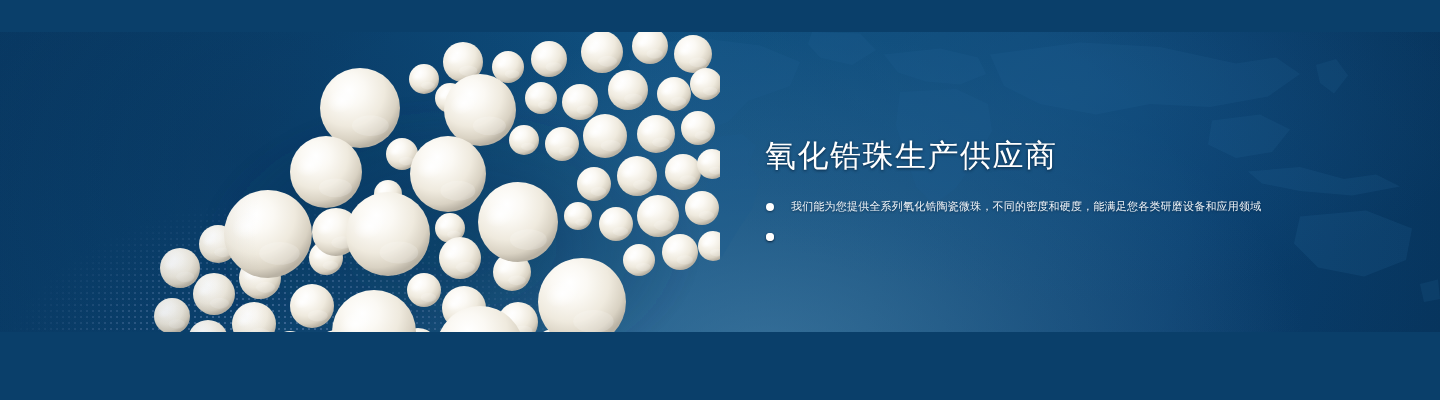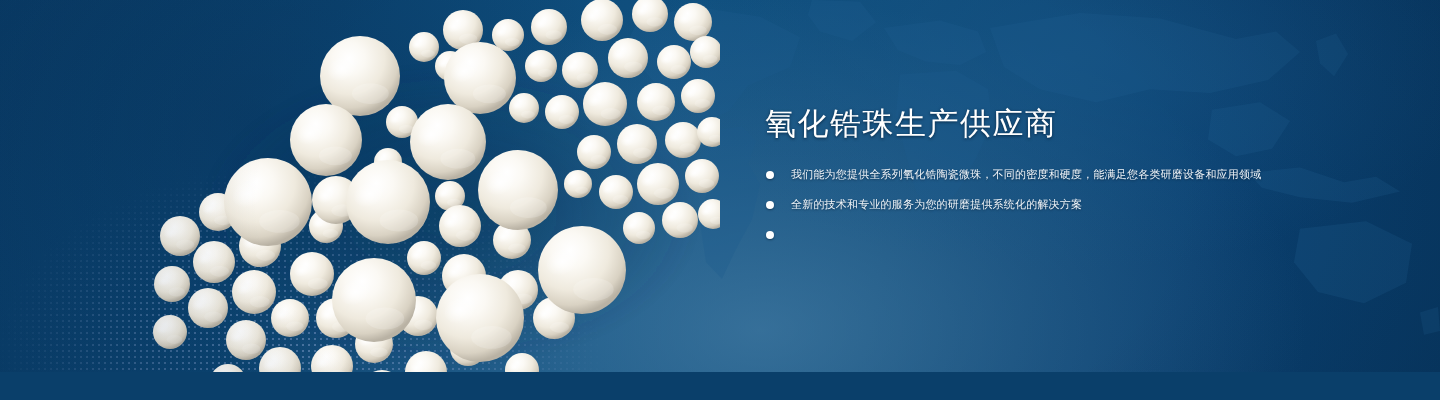--- a/index.html
+++ b/index.html
@@ -4,24 +4,25 @@
 <title>Banner</title>
 <style>
   html, body {
     margin: 0;
     padding: 0;
     background: #0a3f6a;
   }
   .banner {
     position: relative;
     width: 1440px;
-    height: 372px;
+    height: 300px;
     overflow: hidden;
     font-family: "Liberation Sans", "DejaVu Sans", sans-serif;
     background: #0b4472;
+    margin-top: 32px;
   }
 
   
   .bg-base {
     position: absolute;
     inset: 0;
     background:
       radial-gradient(ellipse 760px 460px at 760px 330px, rgba(86,140,178,0.55) 0%, rgba(70,122,162,0.30) 38%, rgba(20,74,120,0.0) 72%),
       linear-gradient(105deg, #0a4170 0%, #0b4573 22%, #10507f 45%, #0e4a78 62%, #0a4070 82%, #083a66 100%);
   }
@@ -285,21 +286,20 @@
   <div class="copy">
     <h1 class="headline">氧化锆珠生产供应商</h1>
 
     <ul class="bullets">
       <li class="bullet">
         <span class="dot"></span>
         <span>我们能为您提供全系列氧化锆陶瓷微珠，不同的密度和硬度，能满足您各类研磨设备和应用领域</span>
       </li>
       <li class="bullet">
         <span class="dot"></span>
-        <span>全新的技术和专业的服务为您的研磨提供系统化的解决方案</span>
       </li>
       <li class="bullet">
         <span class="dot"></span>
       </li>
     </ul>
   </div>
 
 </div>
 
 </body></html>

